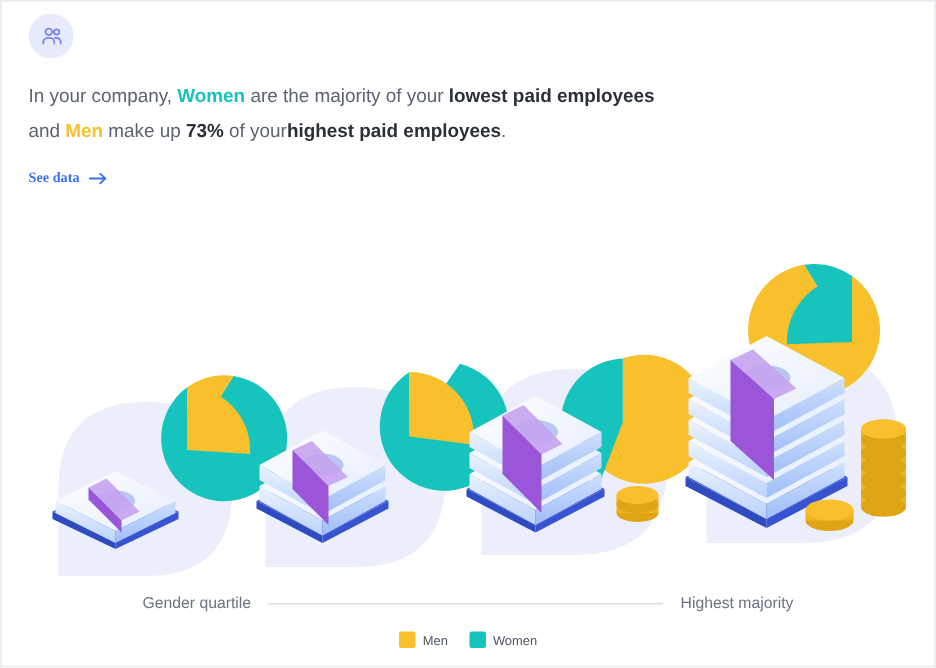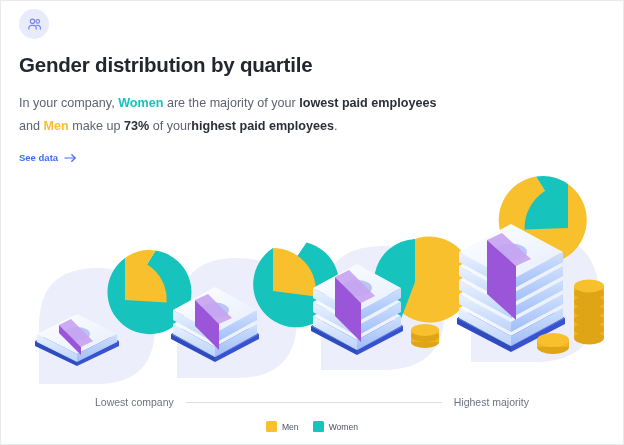--- a/index.html
+++ b/index.html
@@ -64,20 +64,21 @@
   .see-data {
     margin-top: 14px;
     display: inline-flex;
     align-items: center;
     gap: 6px;
     font-size: 9.5px;
     font-weight: bold;
     color: #3b6ff2;
     cursor: pointer;
     text-decoration: none;
+    font-family: Liberation Serif, serif;
   }
   .see-data svg { display: block; }
 
   
   .chart {
     position: absolute;
     left: 0;
     right: 0;
     top: 165px;
     height: 235px;
@@ -145,21 +146,20 @@
 
     <div class="icon-badge">
       <svg width="17" height="17" viewBox="0 0 24 24" fill="none" stroke="#7b86e8" stroke-width="1.7" stroke-linecap="round" stroke-linejoin="round">
         <circle cx="9.2" cy="7.4" r="3.1"></circle>
         <path d="M4 18.4v-1.3a4 4 0 0 1 4-4h2.4a4 4 0 0 1 4 4v1.3"></path>
         <circle cx="16.6" cy="7.6" r="2.5"></circle>
         <path d="M15.2 13.2h1.6a3.6 3.6 0 0 1 3.6 3.6v1.6"></path>
       </svg>
     </div>
 
-    <h1 class="page-title">Gender distribution by quartile</h1>
 
     <p class="subtitle">
       <span>In your company,</span>
       <span class="tok-women">Women</span>
       <span>are the majority of your</span>
       <b>lowest paid employees</b>
       <span>and</span>
       <span class="tok-men">Men</span>
       <span>make up</span>
       <b>73%</b>
@@ -328,21 +328,21 @@
           <rect x="536" y="174" width="32" height="7" fill="#f0b423"></rect>
           <ellipse cx="552" cy="174" rx="16" ry="7" fill="#f8c02c"></ellipse>
         </g>
       </g>
 
     </svg>
   </div>
 
   <div class="axis">
     <div class="axis-spacer-l"></div>
-    <div class="axis-label">Lowest company</div>
+    <div class="axis-label">Gender quartile</div>
     <div class="axis-line"></div>
     <div class="axis-label">Highest majority</div>
     <div class="axis-spacer-r"></div>
   </div>
 
   <div class="legend">
     <div class="legend-item">
       <span class="legend-swatch" style="background:#f8c02c"></span>
       <span class="legend-text">Men</span>
     </div>

